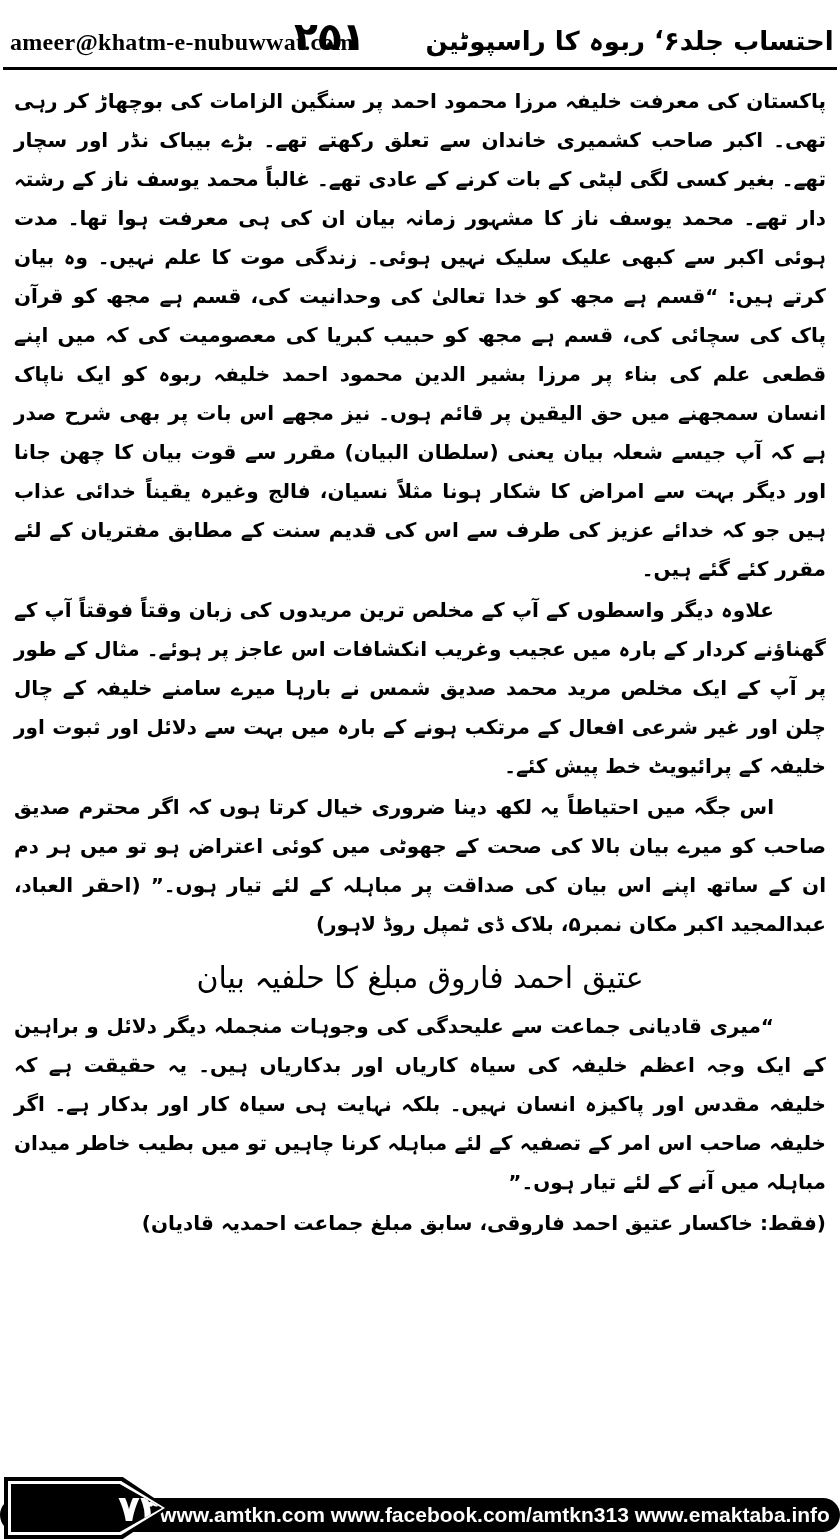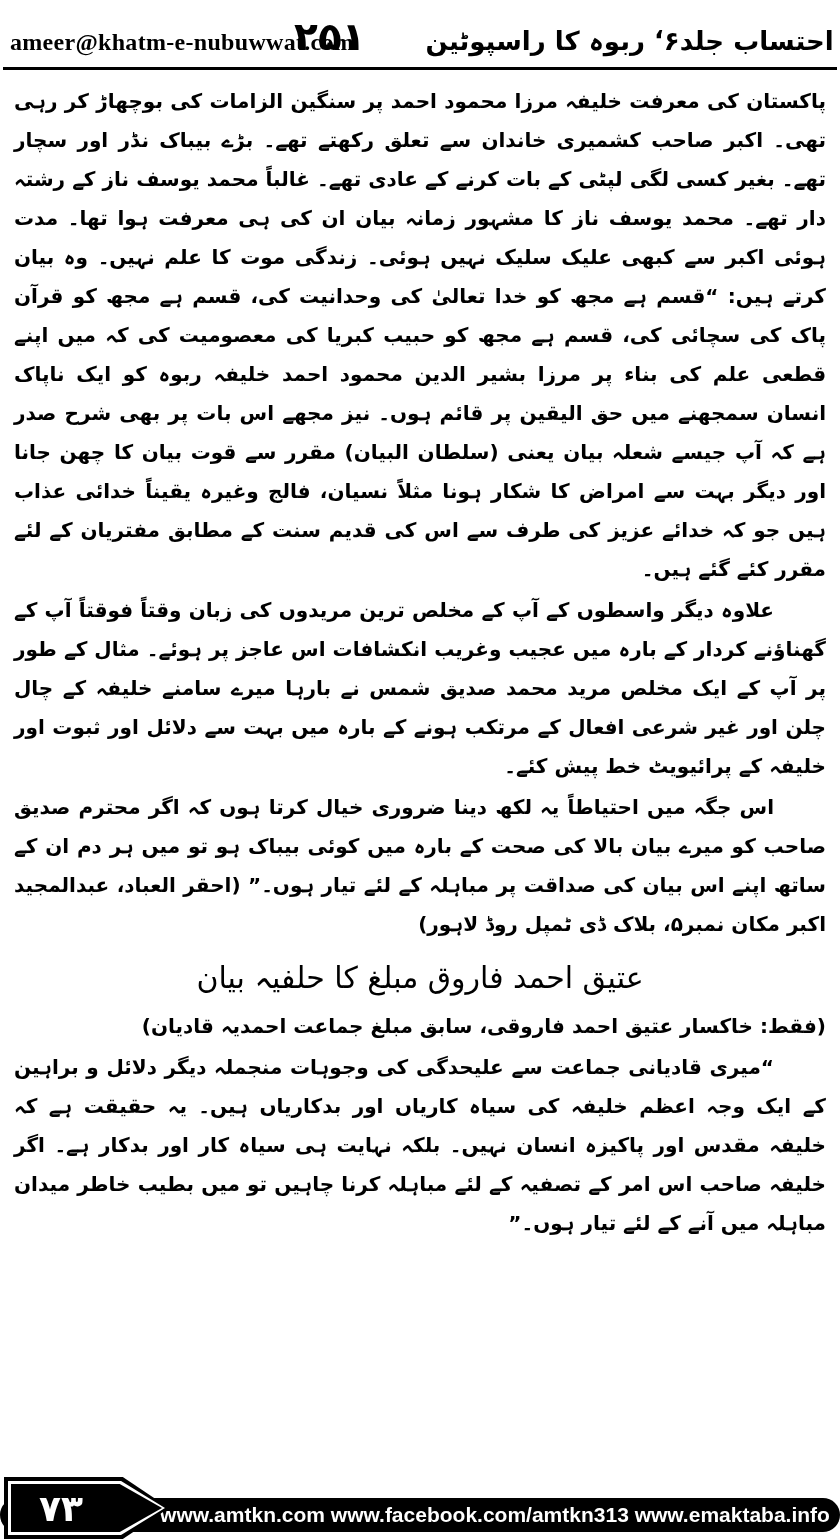--- a/index.html
+++ b/index.html
@@ -84,21 +84,21 @@
     white-space: nowrap;
   }
   .badge {
     position: absolute;
     left: 4px; bottom: 1px;
     width: 165px; height: 62px;
   }
   .badge .layer { position: absolute; clip-path: polygon(0 0, 72% 0, 100% 50%, 72% 100%, 0 100%); }
   .badge .l1 { inset: 0;   background: #000; }
   .badge .l2 { inset: 4px; background: #fff; }
-  .badge .l3 { inset: 7px; background: #000; display: flex; align-items: center; justify-content: flex-start; }
+  .badge .l3 { inset: 7px; background: #000; display: flex; align-items: center; justify-content: flex-end; }
   .badge-num {
     color: #fff;
     font-size: 36px;
     font-weight: 800;
     direction: rtl;
     padding-left: 28px;
   }
 </style>
 </head>
 <body>
@@ -112,27 +112,27 @@
   </div>
 
   <div class="rule"></div>
 
   <div class="content">
 
     <p class="para">پاکستان کی معرفت خلیفہ مرزا محمود احمد پر سنگین الزامات کی بوچھاڑ کر رہی تھی۔ اکبر صاحب کشمیری خاندان سے تعلق رکھتے تھے۔ بڑے بیباک نڈر اور سچار تھے۔ بغیر کسی لگی لپٹی کے بات کرنے کے عادی تھے۔ غالباً محمد یوسف ناز کے رشتہ دار تھے۔ محمد یوسف ناز کا مشہور زمانہ بیان ان کی ہی معرفت ہوا تھا۔ مدت ہوئی اکبر سے کبھی علیک سلیک نہیں ہوئی۔ زندگی موت کا علم نہیں۔ وہ بیان کرتے ہیں: “قسم ہے مجھ کو خدا تعالیٰ کی وحدانیت کی، قسم ہے مجھ کو قرآن پاک کی سچائی کی، قسم ہے مجھ کو حبیب کبریا کی معصومیت کی کہ میں اپنے قطعی علم کی بناء پر مرزا بشیر الدین محمود احمد خلیفہ ربوہ کو ایک ناپاک انسان سمجھنے میں حق الیقین پر قائم ہوں۔ نیز مجھے اس بات پر بھی شرح صدر ہے کہ آپ جیسے شعلہ بیان یعنی (سلطان البیان) مقرر سے قوت بیان کا چھن جانا اور دیگر بہت سے امراض کا شکار ہونا مثلاً نسیان، فالج وغیرہ یقیناً خدائی عذاب ہیں جو کہ خدائے عزیز کی طرف سے اس کی قدیم سنت کے مطابق مفتریان کے لئے مقرر کئے گئے ہیں۔</p>
 
     <p class="para indent">علاوہ دیگر واسطوں کے آپ کے مخلص ترین مریدوں کی زبان وقتاً فوقتاً آپ کے گھناؤنے کردار کے بارہ میں عجیب وغریب انکشافات اس عاجز پر ہوئے۔ مثال کے طور پر آپ کے ایک مخلص مرید محمد صدیق شمس نے بارہا میرے سامنے خلیفہ کے چال چلن اور غیر شرعی افعال کے مرتکب ہونے کے بارہ میں بہت سے دلائل اور ثبوت اور خلیفہ کے پرائیویٹ خط پیش کئے۔</p>
 
-    <p class="para indent">اس جگہ میں احتیاطاً یہ لکھ دینا ضروری خیال کرتا ہوں کہ اگر محترم صدیق صاحب کو میرے بیان بالا کی صحت کے بارہ میں کوئی بیباک ہو تو میں ہر دم ان کے ساتھ اپنے اس بیان کی صداقت پر مباہلہ کے لئے تیار ہوں۔” (احقر العباد، عبدالمجید اکبر مکان نمبر۵، بلاک ڈی ٹمپل روڈ لاہور)</p>
+    <p class="para indent">اس جگہ میں احتیاطاً یہ لکھ دینا ضروری خیال کرتا ہوں کہ اگر محترم صدیق صاحب کو میرے بیان بالا کی صحت کے جھوٹی میں کوئی اعتراض ہو تو میں ہر دم ان کے ساتھ اپنے اس بیان کی صداقت پر مباہلہ کے لئے تیار ہوں۔” (احقر العباد، عبدالمجید اکبر مکان نمبر۵، بلاک ڈی ٹمپل روڈ لاہور)</p>
 
     <h2 class="section-heading">عتیق احمد فاروق مبلغ کا حلفیہ بیان</h2>
 
+    <p class="para indent">“میری قادیانی جماعت سے علیحدگی کی وجوہات منجملہ دیگر دلائل و براہین کے ایک وجہ اعظم خلیفہ کی سیاہ کاریاں اور بدکاریاں ہیں۔ یہ حقیقت ہے کہ خلیفہ مقدس اور پاکیزہ انسان نہیں۔ بلکہ نہایت ہی سیاہ کار اور بدکار ہے۔ اگر خلیفہ صاحب اس امر کے تصفیہ کے لئے مباہلہ کرنا چاہیں تو میں بطیب خاطر میدان مباہلہ میں آنے کے لئے تیار ہوں۔”</p>
+
     <p class="para">(فقط: خاکسار عتیق احمد فاروقی، سابق مبلغ جماعت احمدیہ قادیان)</p>
-
-    <p class="para indent">“میری قادیانی جماعت سے علیحدگی کی وجوہات منجملہ دیگر دلائل و براہین کے ایک وجہ اعظم خلیفہ کی سیاہ کاریاں اور بدکاریاں ہیں۔ یہ حقیقت ہے کہ خلیفہ مقدس اور پاکیزہ انسان نہیں۔ بلکہ نہایت ہی سیاہ کار اور بدکار ہے۔ اگر خلیفہ صاحب اس امر کے تصفیہ کے لئے مباہلہ کرنا چاہیں تو میں بطیب خاطر میدان مباہلہ میں آنے کے لئے تیار ہوں۔”</p>
 
 
 
   </div>
 
   <div class="footer-bar">
     <span class="footer-links">www.amtkn.com www.facebook.com/amtkn313 www.emaktaba.info</span>
   </div>
 
   <div class="badge">

